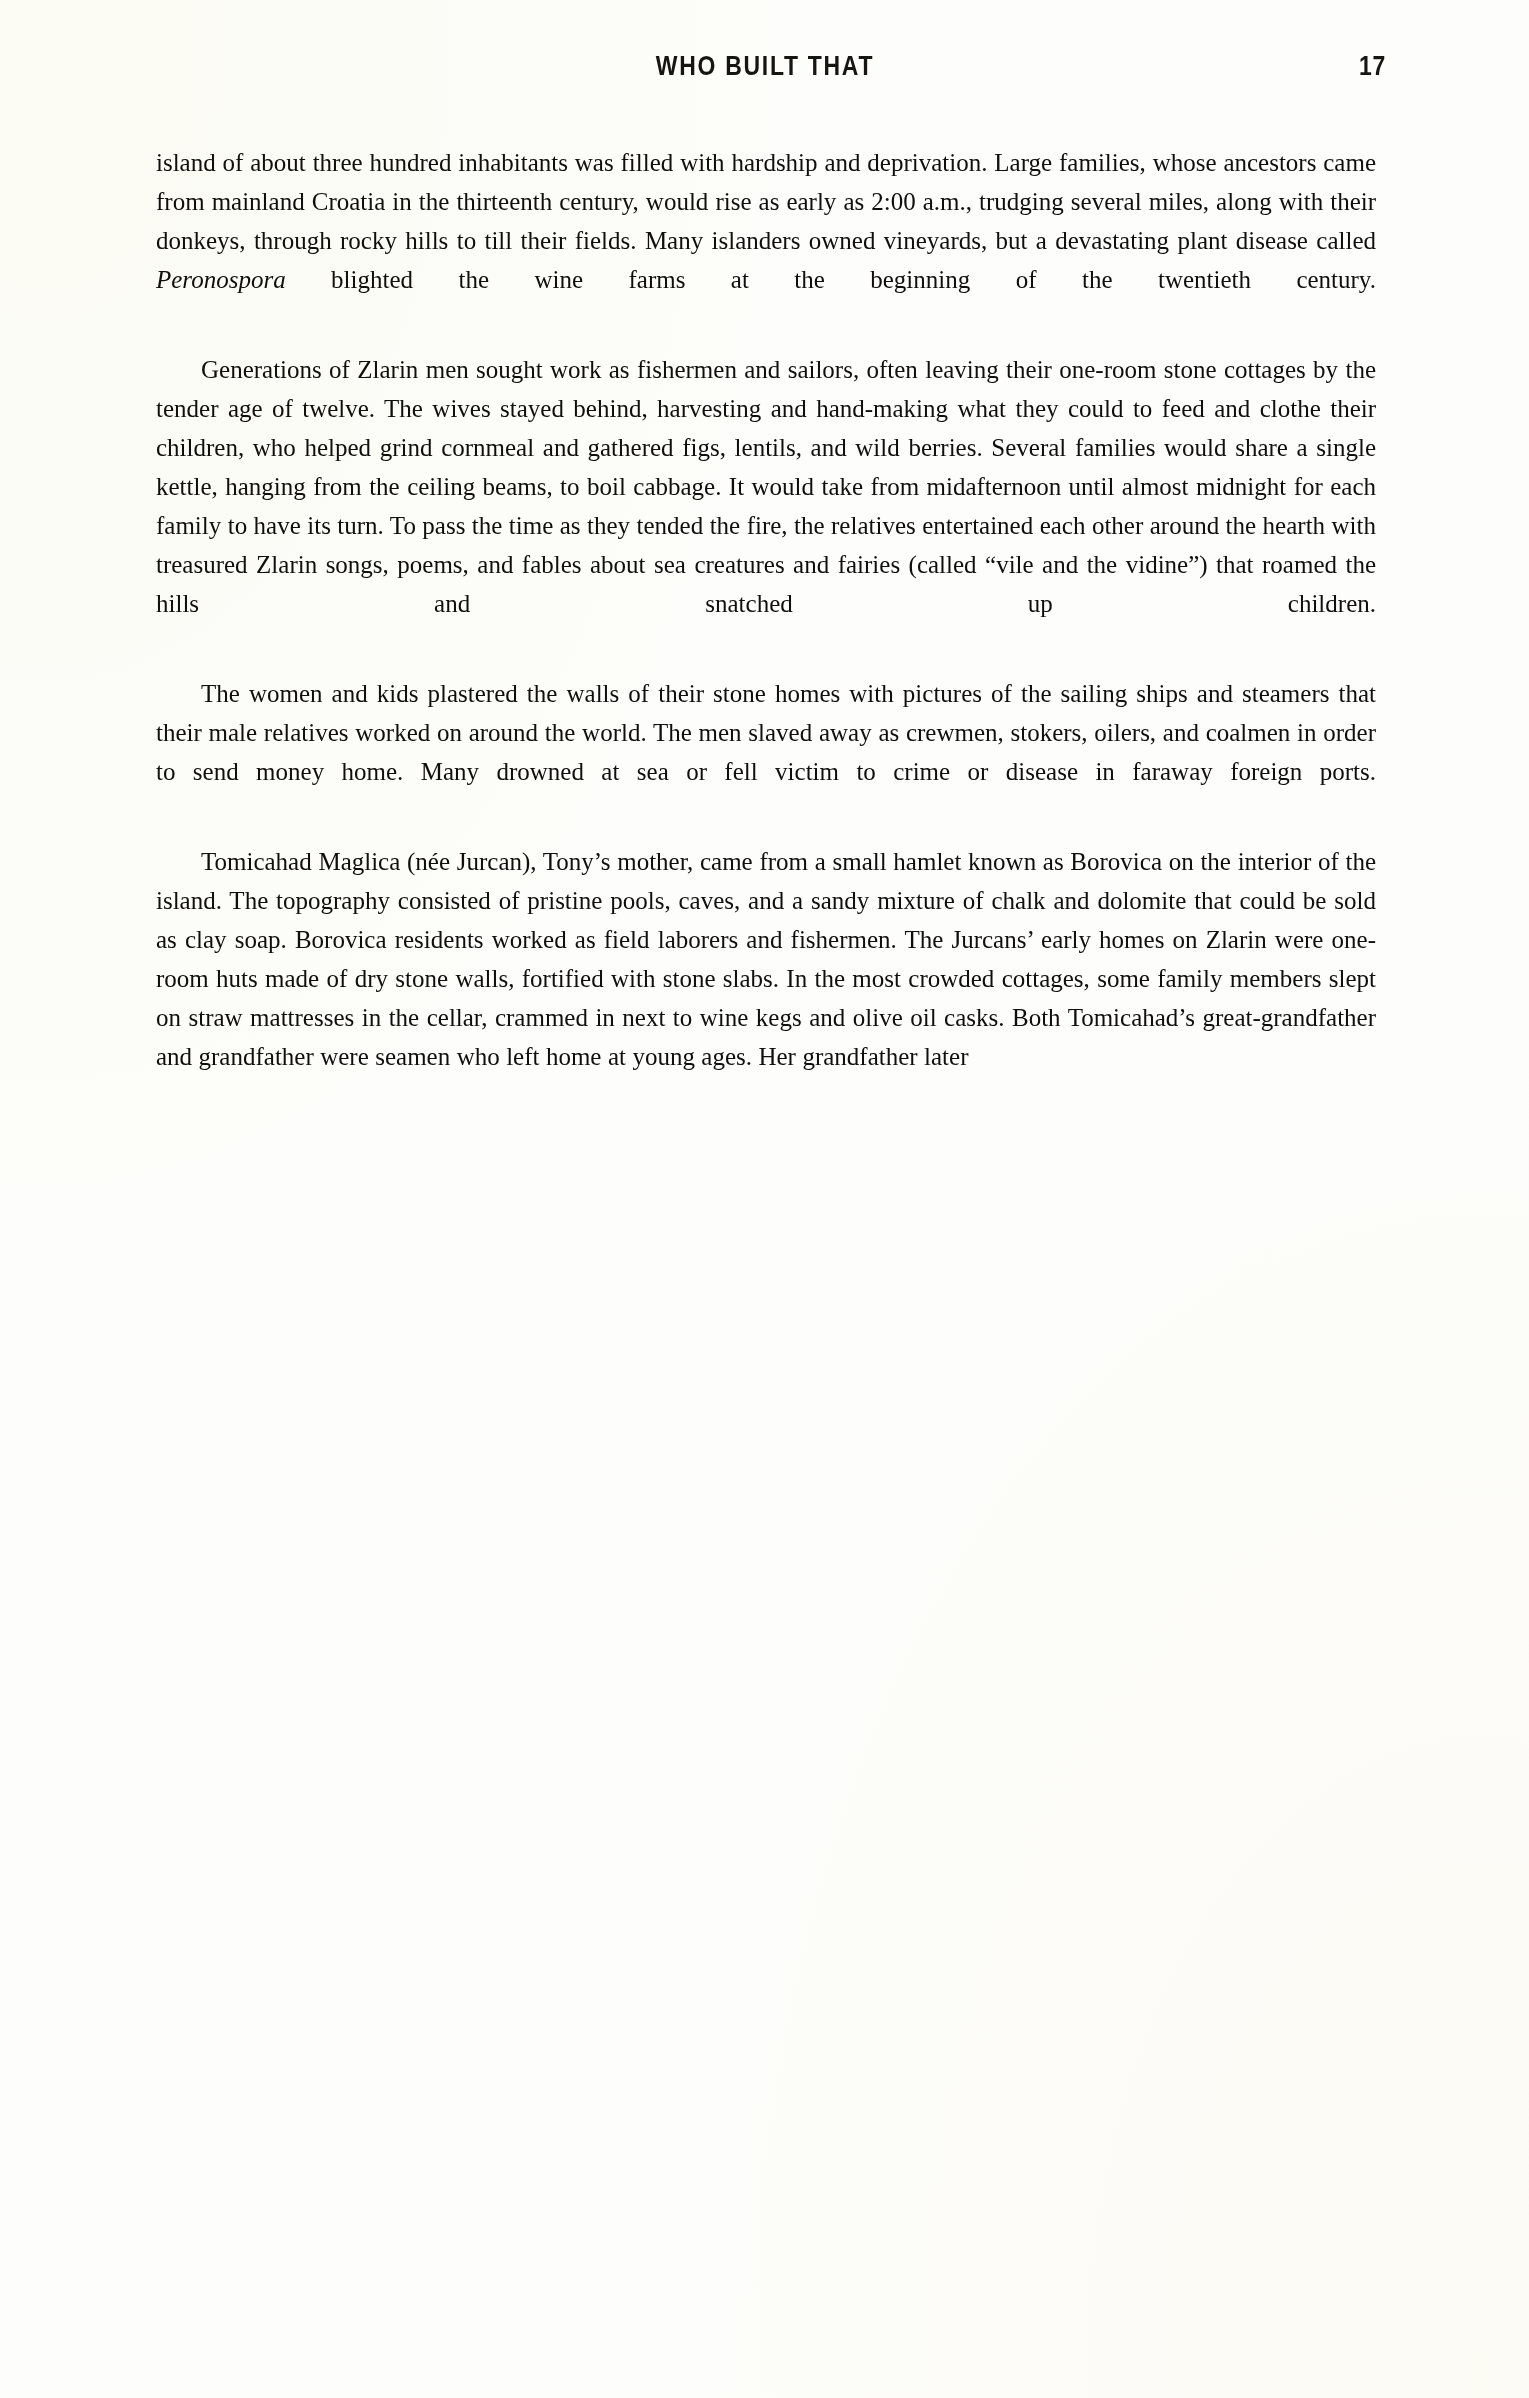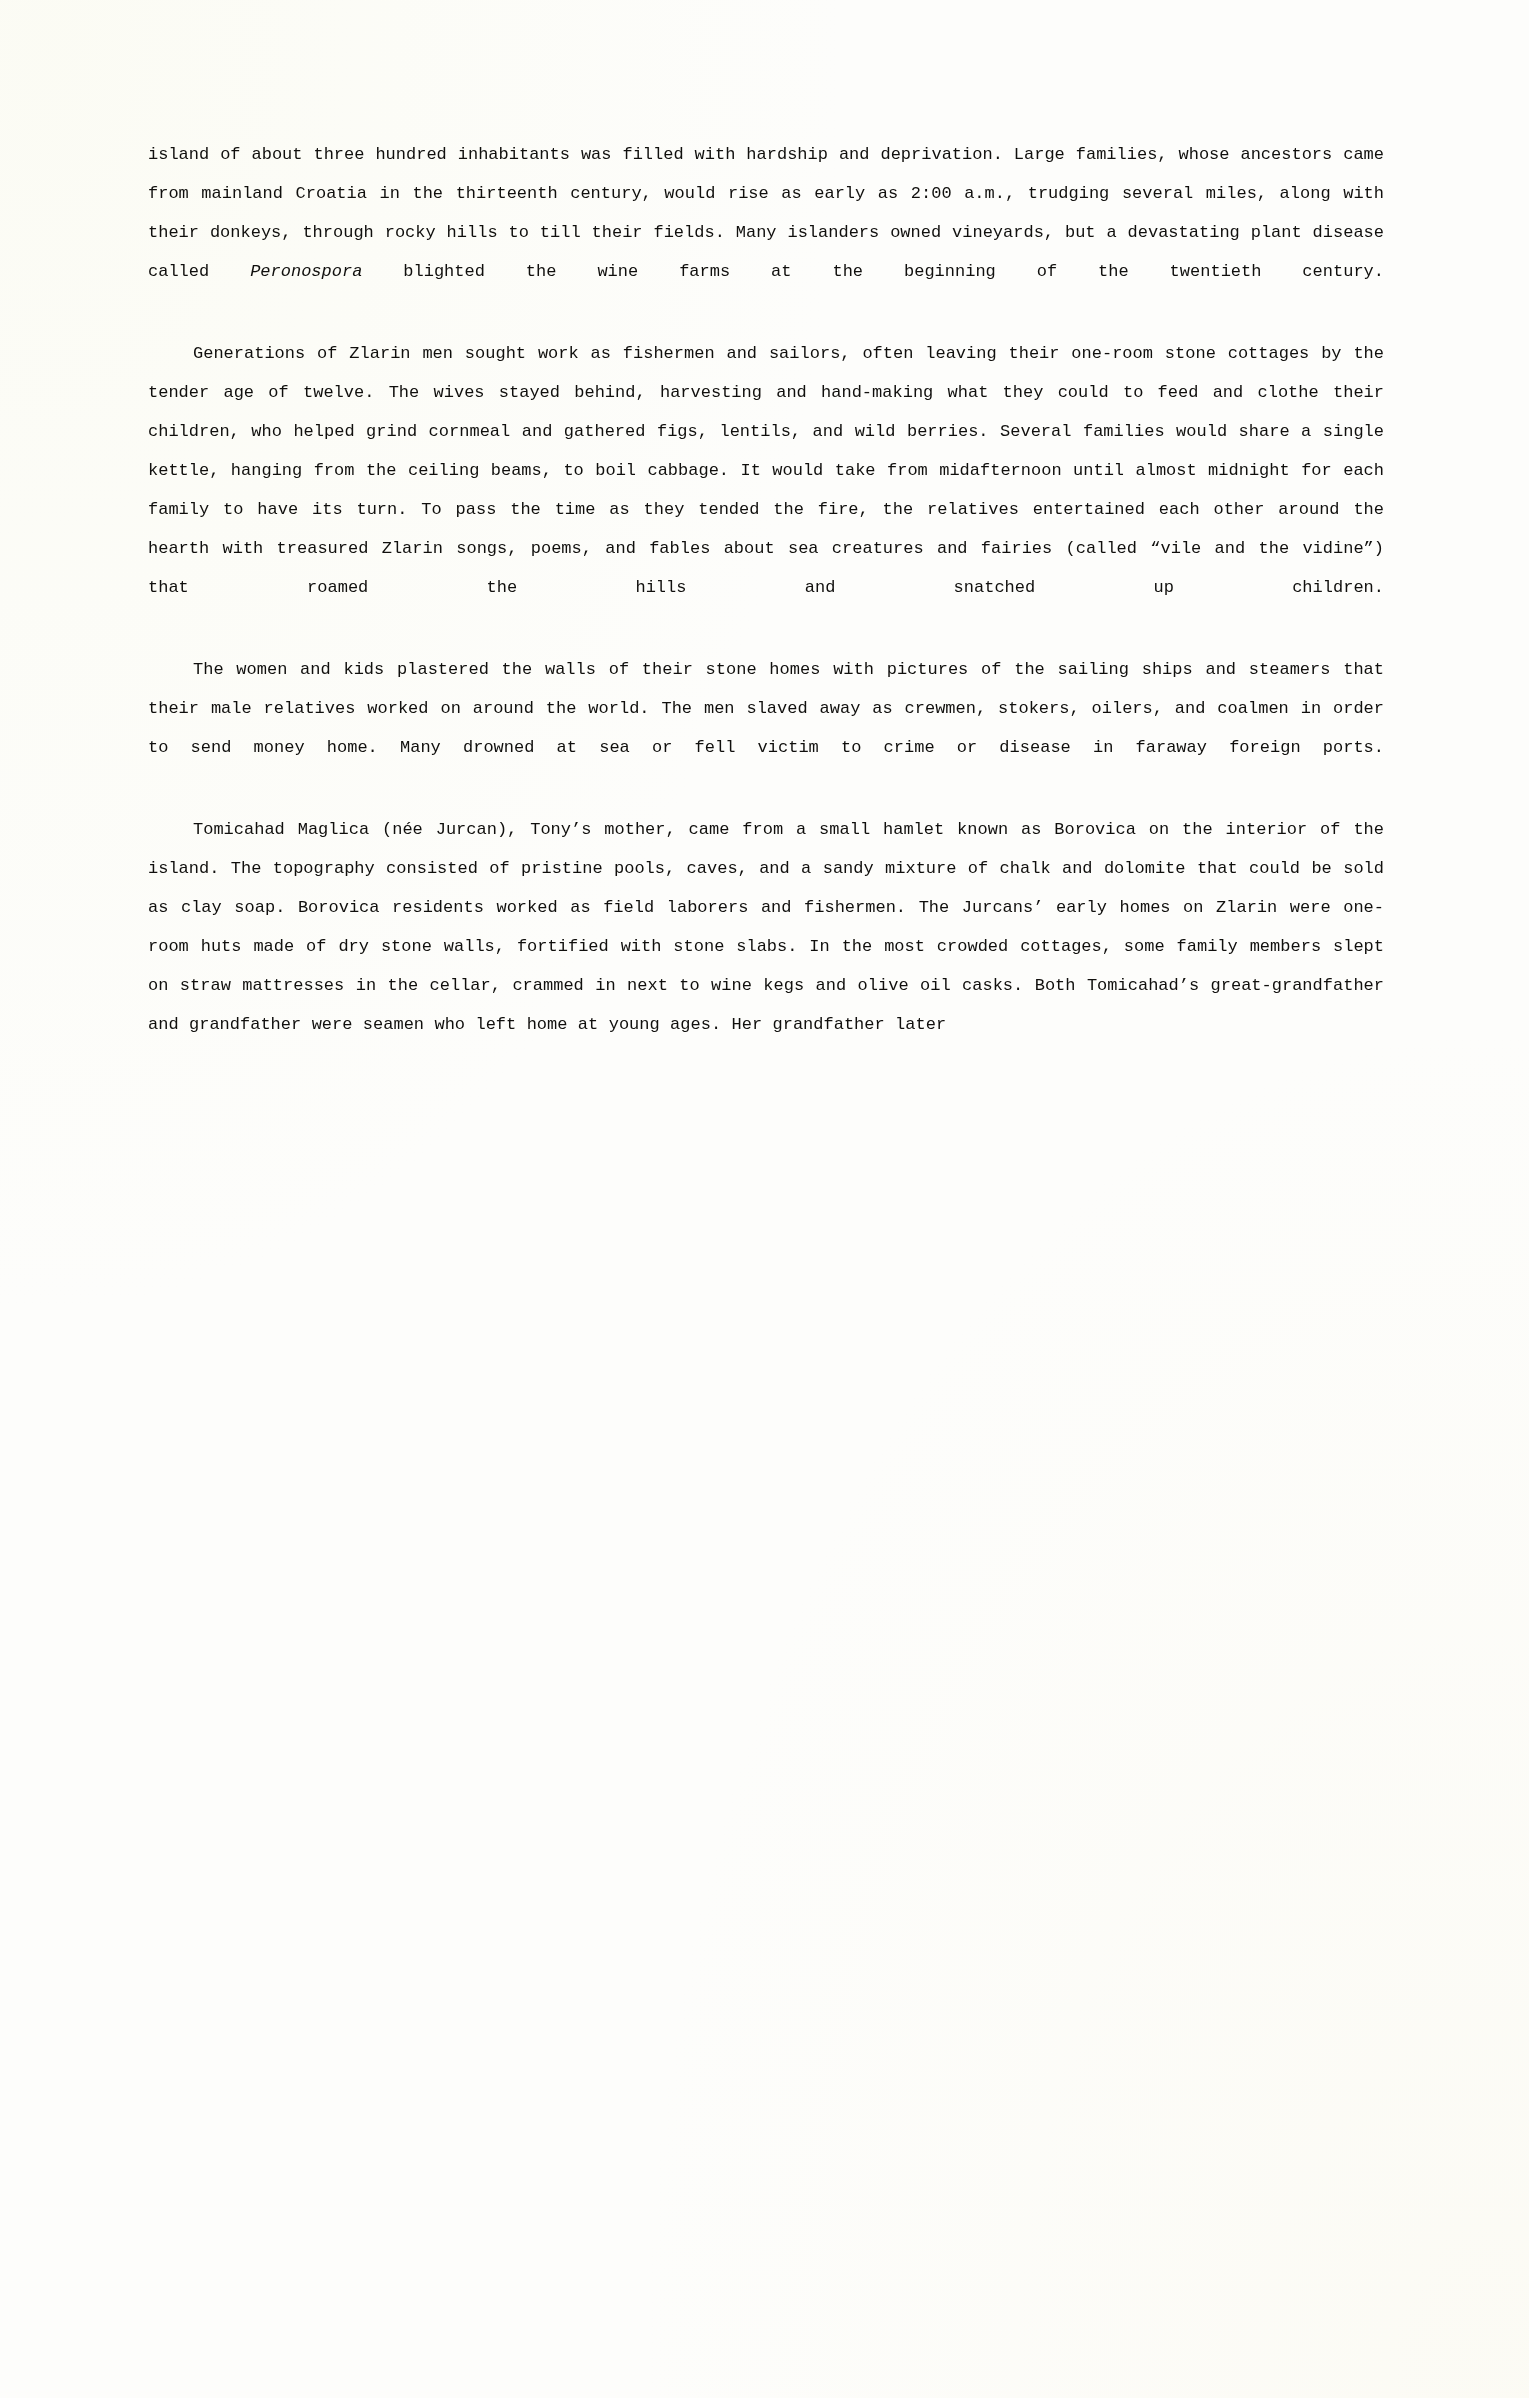--- a/index.html
+++ b/index.html
@@ -56,30 +56,29 @@
   }
 
   
   .textblock {
     position: absolute;
     left: 144px;
     top: 131px;
     width: 1244px;
   }
   p.para {
-    margin: 4px;
+    margin: 12px;
     padding: 0;
-    font-size: 17px;
+    font-size: 25px;
     line-height: 39px;
     text-align: justify;
     text-justify: inter-word;
     -webkit-hyphens: none;
     hyphens: none;
     word-spacing: 0.2px;
-    font-family: Liberation Mono, monospace;
   }
   p.para.indent {
     text-indent: 45px;
   }
   
   p.para::after {
     content: "";
     display: inline-block;
     width: 100%;
   }
@@ -97,20 +96,24 @@
       radial-gradient(ellipse at 97% 99%, rgba(250,248,236,0.45) 0%, rgba(255,255,255,0) 40%);
   }
 </style>
 </head>
 <body>
 
 <div class="page">
 
   <div class="paper-tint"></div>
 
+  <div class="running-head">
+    <div class="rh-title">WHO BUILT THAT</div>
+    <div class="rh-folio">17</div>
+  </div>
 
   <div class="textblock" id="textblock">
       <p class="para"><span>island of about three hundred inhabitants was filled with hardship and deprivation. Large families, whose ancestors came from mainland Croatia in the thirteenth century, would rise as early as 2:00 a.m., trudging several miles, along with their donkeys, through rocky hills to till their fields. Many islanders owned vineyards, but a devastating plant disease called </span><span class="ital">Peronospora</span><span> blighted the wine farms at the beginning of the twentieth century.</span></p>
       <p class="para indent"><span>Generations of Zlarin men sought work as fishermen and sailors, often leaving their one-room stone cottages by the tender age of twelve. The wives stayed behind, harvesting and hand-making what they could to feed and clothe their children, who helped grind cornmeal and gathered figs, lentils, and wild berries. Several families would share a single kettle, hanging from the ceiling beams, to boil cabbage. It would take from midafternoon until almost midnight for each family to have its turn. To pass the time as they tended the fire, the relatives entertained each other around the hearth with treasured Zlarin songs, poems, and fables about sea creatures and fairies (called “vile and the vidine”) that roamed the hills and snatched up children.</span></p>
       <p class="para indent"><span>The women and kids plastered the walls of their stone homes with pictures of the sailing ships and steamers that their male relatives worked on around the world. The men slaved away as crewmen, stokers, oilers, and coalmen in order to send money home. Many drowned at sea or fell victim to crime or disease in faraway foreign ports.</span></p>
       <p class="para indent flush"><span>Tomicahad Maglica (née Jurcan), Tony’s mother, came from a small hamlet known as Borovica on the interior of the island. The topography consisted of pristine pools, caves, and a sandy mixture of chalk and dolomite that could be sold as clay soap. Borovica residents worked as field laborers and fishermen. The Jurcans’ early homes on Zlarin were one-room huts made of dry stone walls, fortified with stone slabs. In the most crowded cottages, some family members slept on straw mattresses in the cellar, crammed in next to wine kegs and olive oil casks. Both Tomicahad’s great-grandfather and grandfather were seamen who left home at young ages. Her grandfather later</span></p>
     </div>
 
 </div>
 

